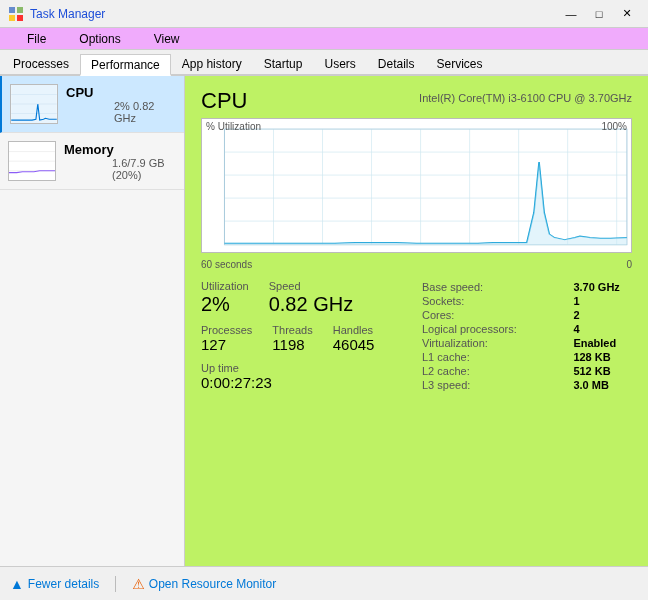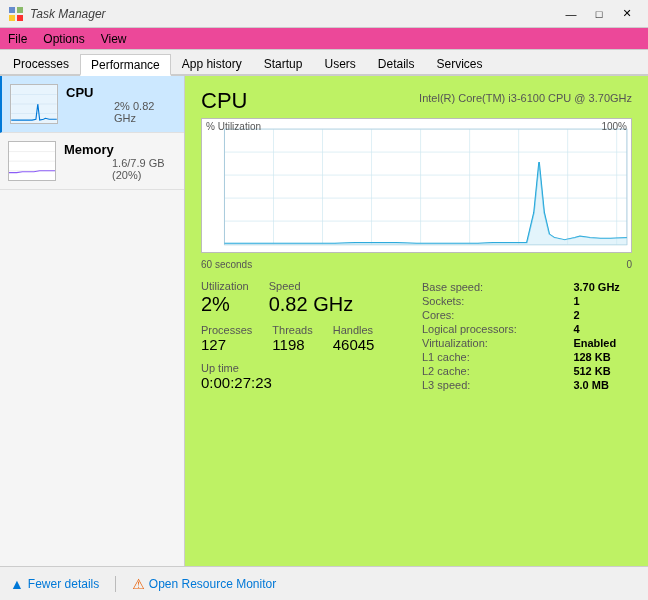--- a/index.html
+++ b/index.html
@@ -24,45 +24,45 @@
     }
     .title-bar-icon {
       width: 16px;
       height: 16px;
       margin-right: 6px;
       display: flex; align-items: center; justify-content: center;
     }
     .title-bar-title {
       flex: 1;
       font-size: 12px;
-      color: #404040;
-      font-style: italic;
+      color: #1d4ed8;
     }
     .title-bar-controls {
       display: flex;
       gap: 2px;
     }
     .title-btn {
       width: 26px;
       height: 20px;
       background: transparent;
       border: none;
       cursor: pointer;
       font-size: 11px;
       display: flex; align-items: center; justify-content: center;
     }
 
     
     .menu-bar {
-      background: #ec4899;
+      background: #f0abfc;
       height: 22px;
       display: flex;
       align-items: center;
-      padding: 0 0;
+      padding: 0 19px;
       border-bottom: 1px solid #ccc;
+      gap: 17px;
     }
     .menu-item {
       padding: 2px 8px;
       font-size: 12px;
       cursor: pointer;
       color: #000;
     }
 
     
     .tab-bar {

